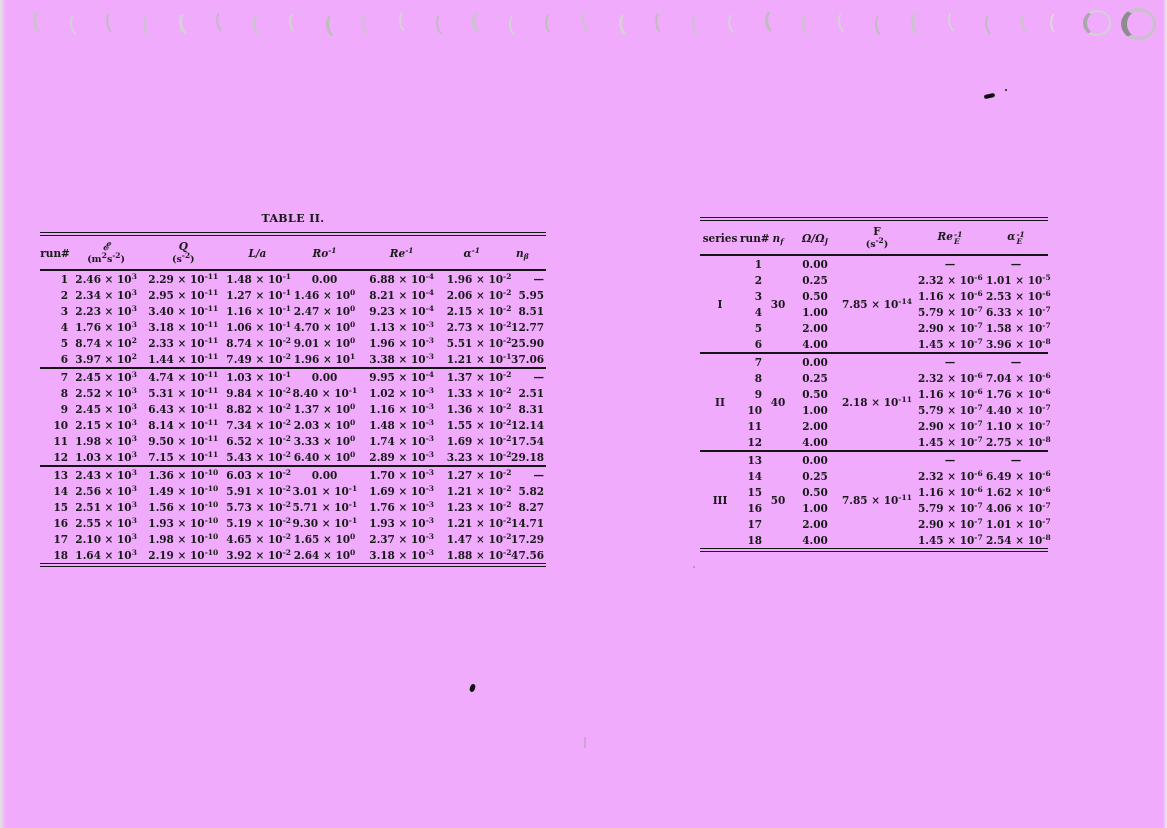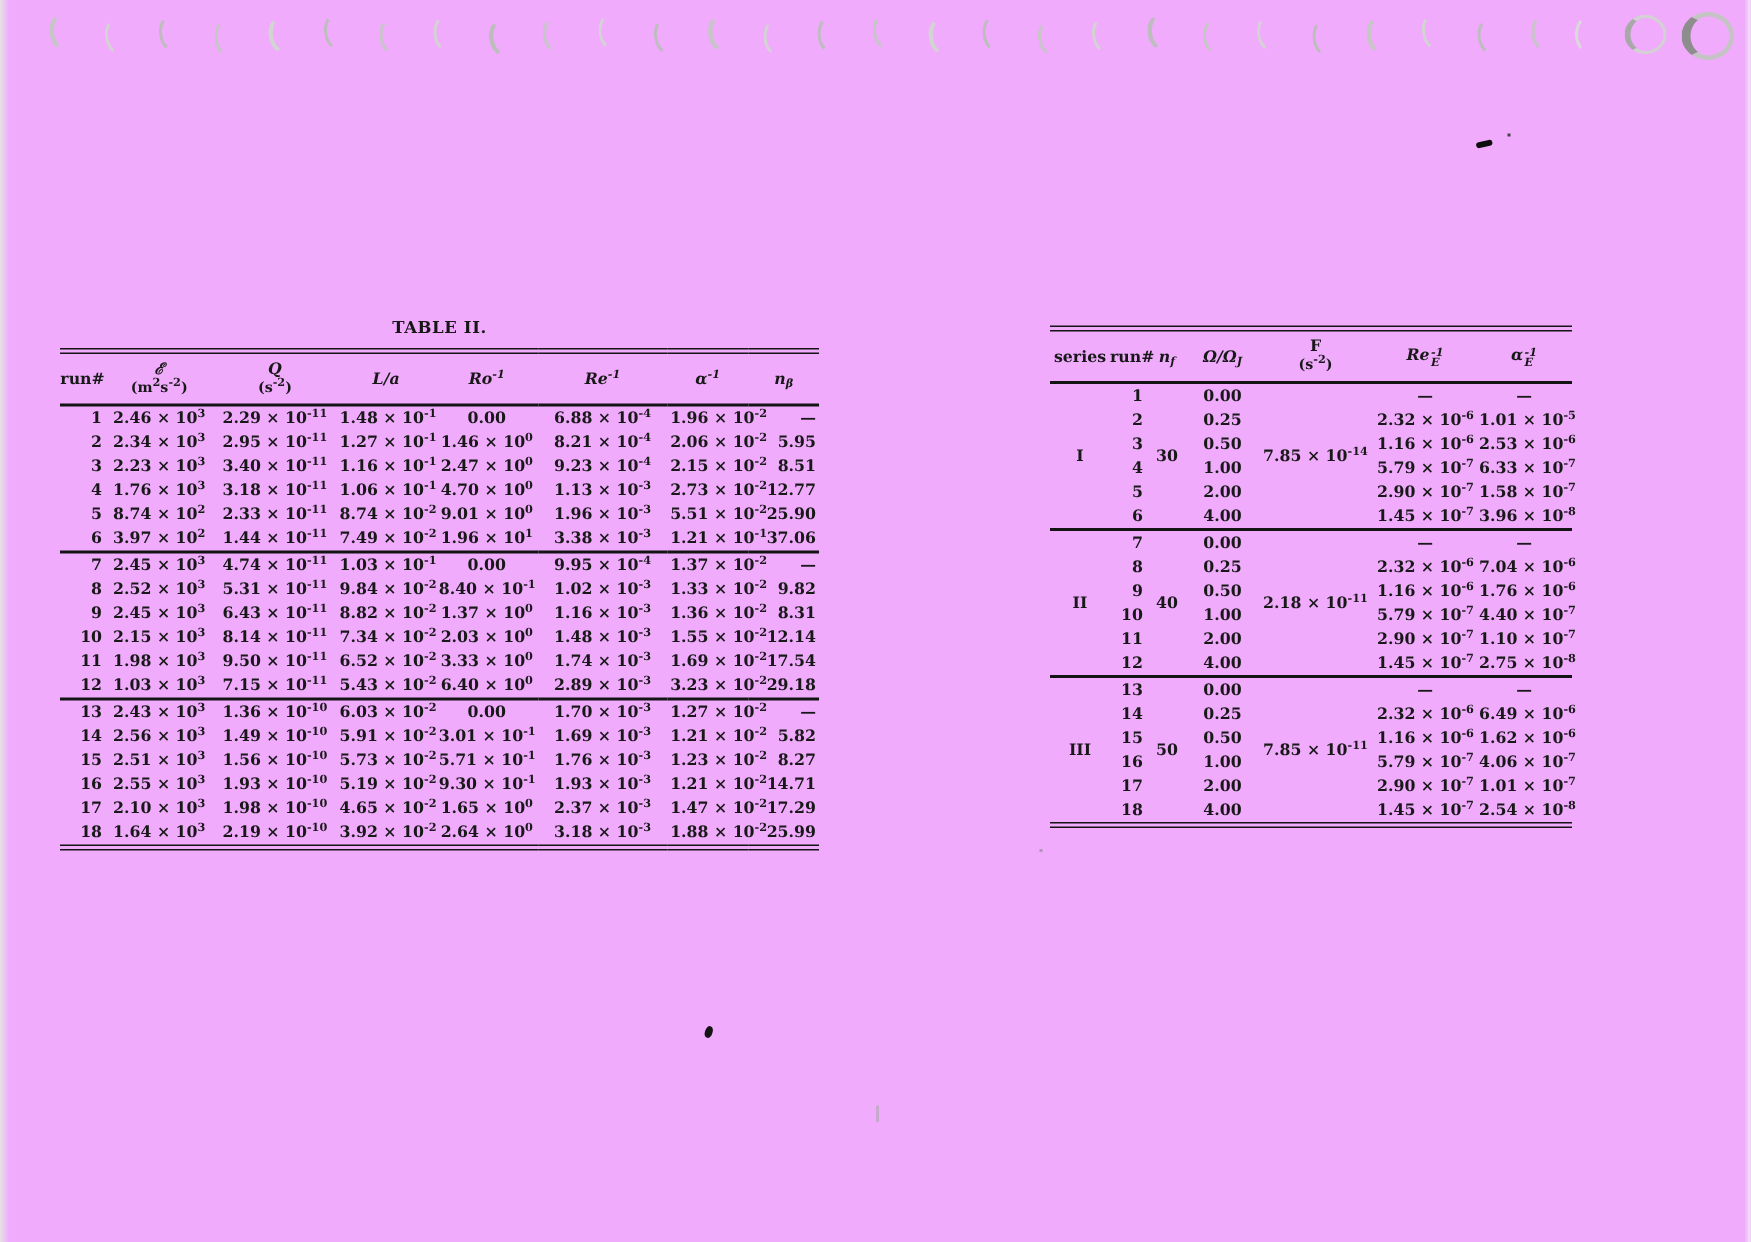--- a/index.html
+++ b/index.html
@@ -186,21 +186,21 @@
             <td class="num-r">—</td>
           </tr>
           <tr>
             <td class="num-r">8</td>
             <td class="num-c">2.52 × 10<sup>3</sup></td>
             <td class="num-c">5.31 × 10<sup>-11</sup></td>
             <td class="num-c">9.84 × 10<sup>-2</sup></td>
             <td class="num-c">8.40 × 10<sup>-1</sup></td>
             <td class="num-c">1.02 × 10<sup>-3</sup></td>
             <td class="num-c">1.33 × 10<sup>-2</sup></td>
-            <td class="num-r">9.82</td>
+            <td class="num-r">2.51</td>
           </tr>
           <tr>
             <td class="num-r">9</td>
             <td class="num-c">2.45 × 10<sup>3</sup></td>
             <td class="num-c">6.43 × 10<sup>-11</sup></td>
             <td class="num-c">8.82 × 10<sup>-2</sup></td>
             <td class="num-c">1.37 × 10<sup>0</sup></td>
             <td class="num-c">1.16 × 10<sup>-3</sup></td>
             <td class="num-c">1.36 × 10<sup>-2</sup></td>
             <td class="num-r">8.31</td>
@@ -288,21 +288,21 @@
             <td class="num-r">17.29</td>
           </tr>
           <tr>
             <td class="num-r">18</td>
             <td class="num-c">1.64 × 10<sup>3</sup></td>
             <td class="num-c">2.19 × 10<sup>-10</sup></td>
             <td class="num-c">3.92 × 10<sup>-2</sup></td>
             <td class="num-c">2.64 × 10<sup>0</sup></td>
             <td class="num-c">3.18 × 10<sup>-3</sup></td>
             <td class="num-c">1.88 × 10<sup>-2</sup></td>
-            <td class="num-r">25.99</td>
+            <td class="num-r">47.56</td>
           </tr>
         </tbody>
       </table>
   </section>
 
   <section class="tbl" style="left:700px;top:217px;width:348px;">
     <table id="t1">
         <colgroup>
           <col style="width: 40px;">
           <col style="width: 24px;">

